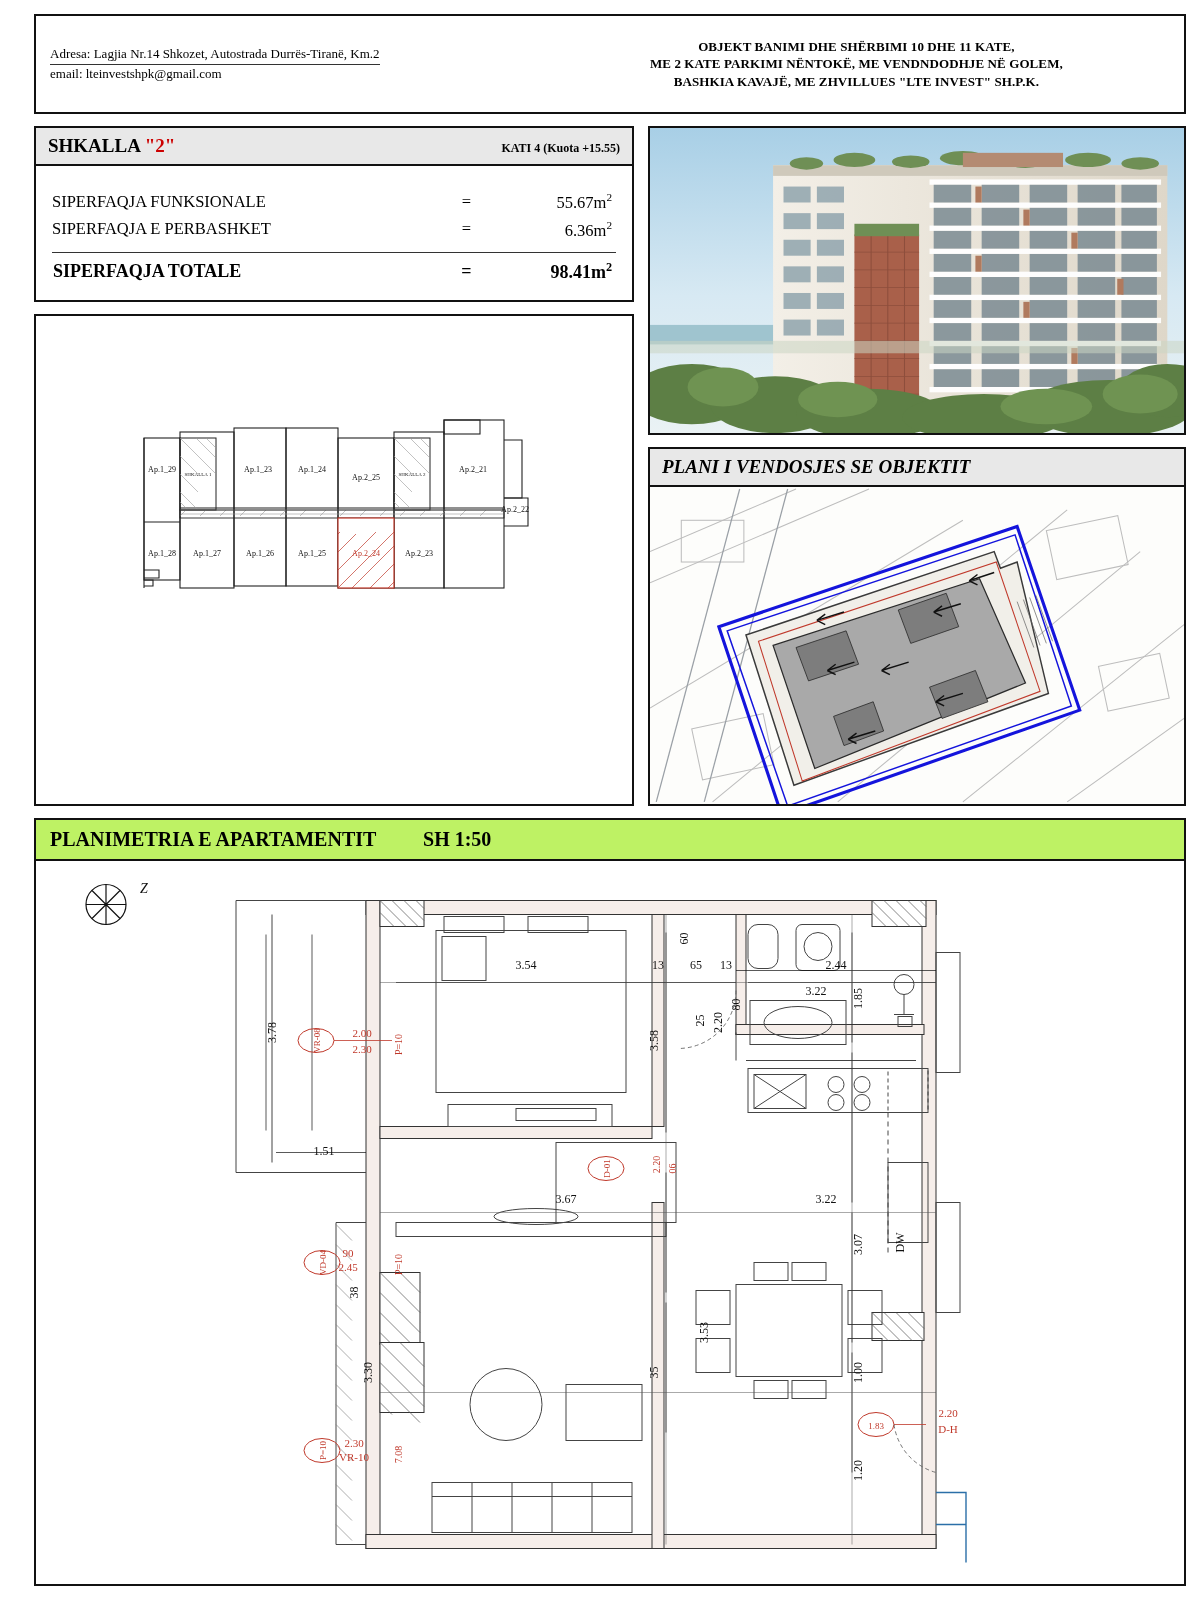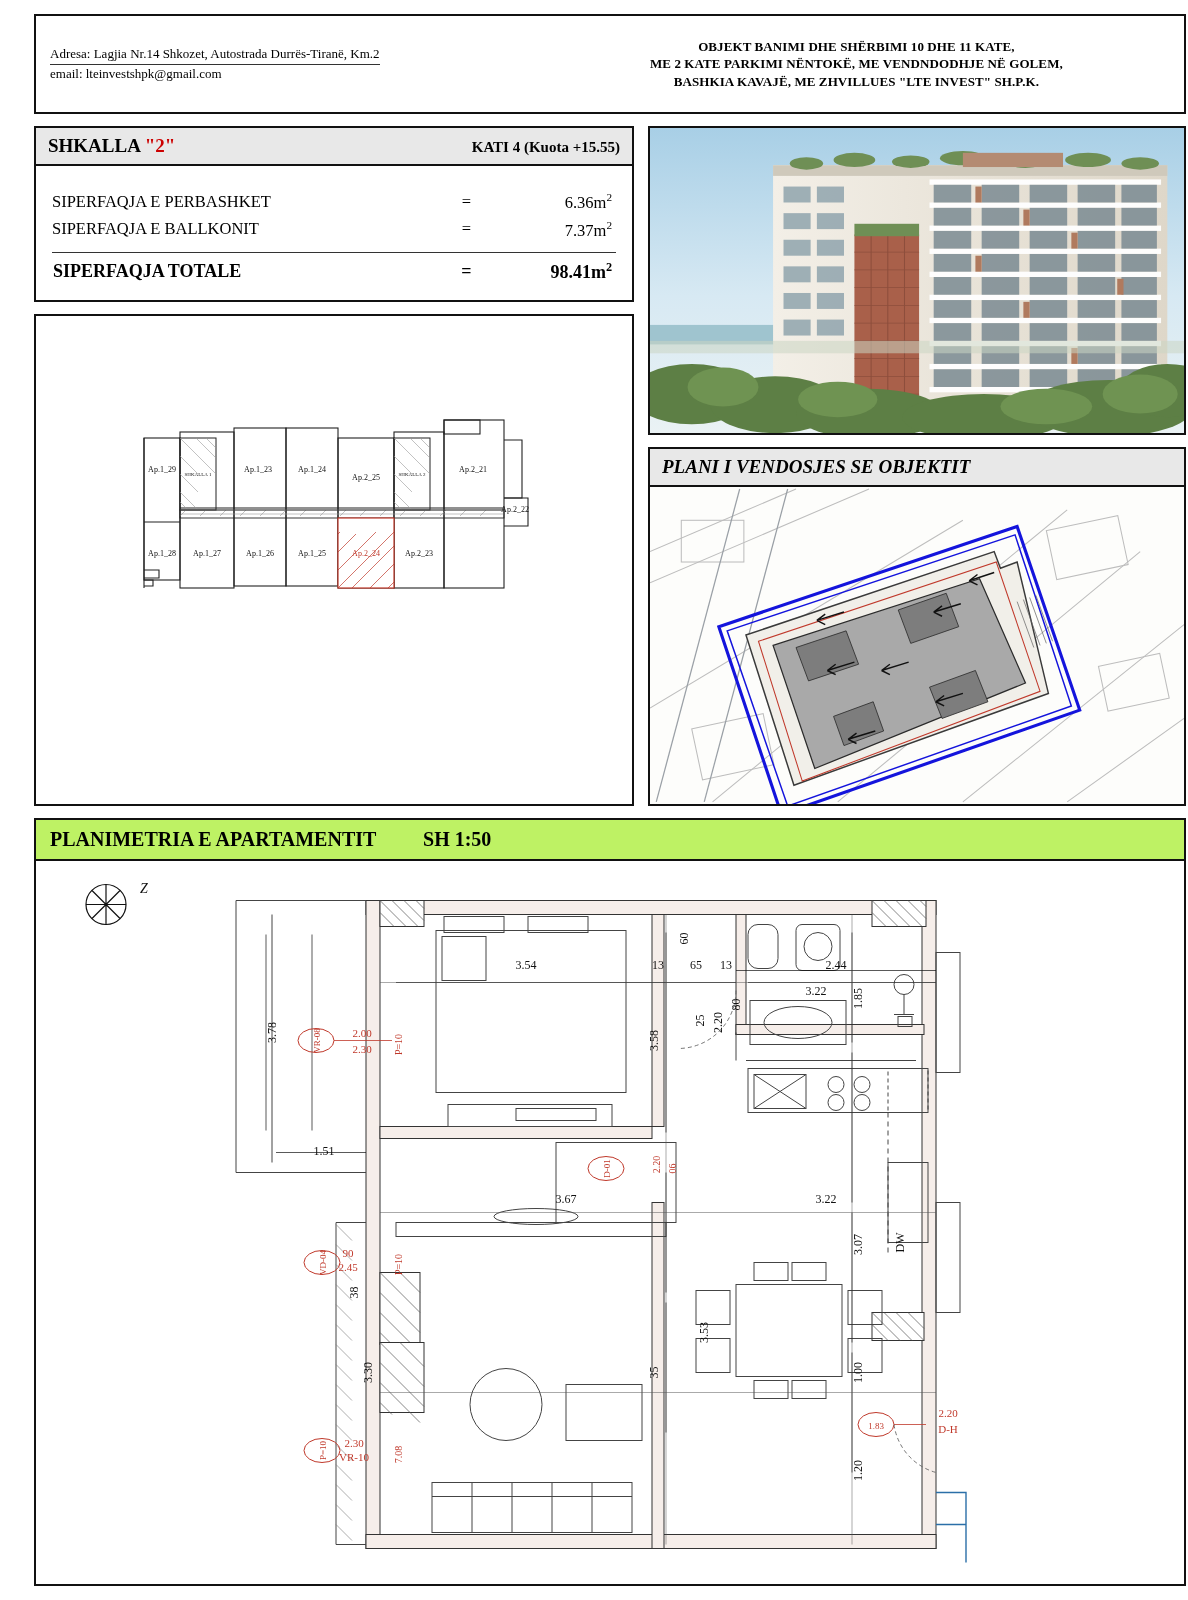--- a/index.html
+++ b/index.html
@@ -62,21 +62,21 @@
   .panel-head {
     background: #e8e8e8;
     border-bottom: 2px solid #111;
     padding: 7px 12px;
     font-weight: bold;
     font-size: 19px;
     display: flex;
     justify-content: space-between;
     align-items: baseline;
   }
-  .panel-head .sub { font-size: 15px; font-weight: bold; }
+  .panel-head .sub { font-size: 12px; font-weight: bold; }
   .red { color: #cc0000; }
 
   
   .info-body { padding: 12px 16px 16px 16px; }
   .info-title {
     font-weight: bold;
     font-size: 18px;
     padding-bottom: 8px;
     border-bottom: 1.5px solid #222;
     display: inline-block;
@@ -149,32 +149,32 @@
           <div>
             <span>SHKALLA</span>
             <span class="red">"2"</span>
           </div>
           <div class="sub">KATI 4 (Kuota +15.55)</div>
         </div>
         <div class="info-body">
 
           <table class="areas">
             <tbody>
+                <tr>
+              <td class="lbl">SIPERFAQJA FUNKSIONALE</td>
+              <td class="eq">=</td>
+              <td class="val">
+                <span>55.67</span><span>m</span><sup>2</sup>
+              </td>
+            </tr>
             <tr>
               <td class="lbl">SIPERFAQJA E PERBASHKET</td>
               <td class="eq">=</td>
               <td class="val">
                 <span>6.36</span><span>m</span><sup>2</sup>
-              </td>
-            </tr>
-            <tr>
-              <td class="lbl">SIPERFAQJA E BALLKONIT</td>
-              <td class="eq">=</td>
-              <td class="val">
-                <span>7.37</span><span>m</span><sup>2</sup>
               </td>
             </tr>
           </tbody>
             </table>
 
           <div class="sep-line"></div>
 
           <table class="total">
             <tbody>
                 <tr>

